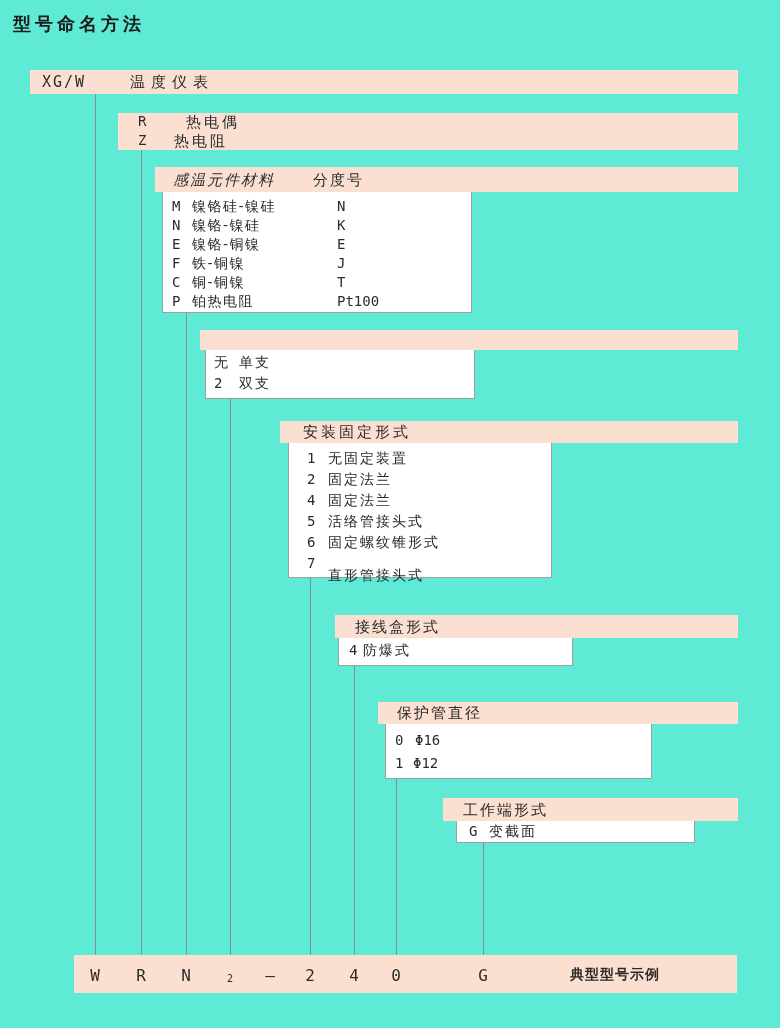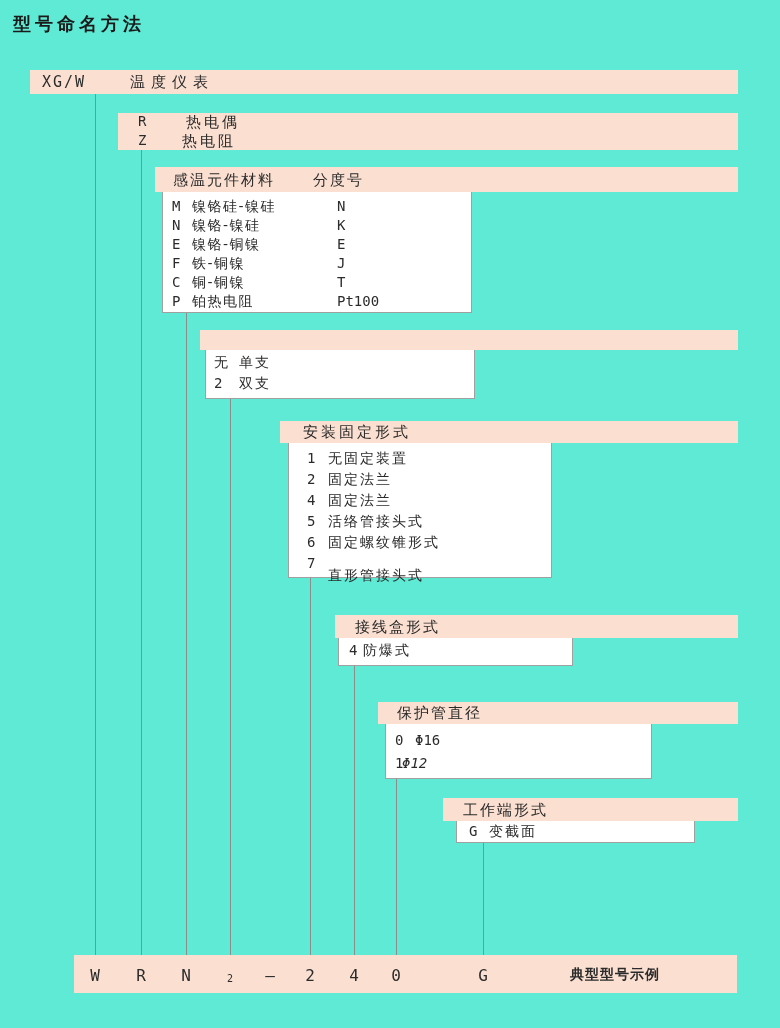--- a/index.html
+++ b/index.html
@@ -48,26 +48,26 @@
     <span class="hdr" style="left:100px;letter-spacing:6px;">温度仪表</span>
   </div>
 
   <div class="band" style="left:118px;top:113px;width:620px;height:37px;">
     <div class="row" style="height:18px;padding-top:1px;">
       <span class="code" style="left:20px;">R</span>
       <span class="lbl" style="left:68px;letter-spacing:3px;font-size:15px;">热电偶</span>
     </div>
     <div class="row" style="height:18px;">
       <span class="code" style="left:20px;">Z</span>
-      <span class="lbl" style="left:64px;letter-spacing:3px;font-size:15px;">热电阻</span>
+      <span class="lbl" style="left:56px;letter-spacing:3px;font-size:15px;">热电阻</span>
     </div>
   </div>
 
   <div class="band" style="left:155px;top:167px;width:583px;height:25px;">
-    <span class="hdr" style="left:18px;">感温元件材料</span>
+    <span class="hdr" style="left:18px;font-style:italic;">感温元件材料</span>
     <span class="hdr" style="left:158px;">分度号</span>
   </div>
   <div class="bodybox" style="left:162px;top:192px;width:310px;height:121px;padding-top:6px;">
     <div class="row" style="height:19px;">
       <span class="code" style="left:9px;">M</span>
       <span class="lbl" style="left:29px;letter-spacing:1.5px;">镍铬硅-镍硅</span>
       <span class="code" style="left:174px;">N</span>
     </div>
     <div class="row" style="height:19px;">
       <span class="code" style="left:9px;">N</span>
@@ -153,21 +153,21 @@
   <div class="band" style="left:378px;top:702px;width:360px;height:22px;">
     <span class="hdr" style="left:19px;">保护管直径</span>
   </div>
   <div class="bodybox" style="left:385px;top:724px;width:267px;height:55px;padding-top:8px;">
     <div class="row" style="height:23px;">
       <span class="code" style="left:9px;">0</span>
       <span class="code" style="left:29px;">Φ16</span>
     </div>
     <div class="row" style="height:23px;">
       <span class="code" style="left:9px;">1</span>
-      <span class="code" style="left:16px;font-style:italic;">Φ12</span>
+      <span class="code" style="left:27px;">Φ12</span>
     </div>
   </div>
 
   <div class="band" style="left:443px;top:798px;width:295px;height:23px;">
     <span class="hdr" style="left:20px;">工作端形式</span>
   </div>
   <div class="bodybox" style="left:456px;top:821px;width:239px;height:22px;padding-top:2px;">
     <div class="row" style="height:18px;">
       <span class="code" style="left:12px;">G</span>
       <span class="lbl" style="left:32px;">变截面</span>

